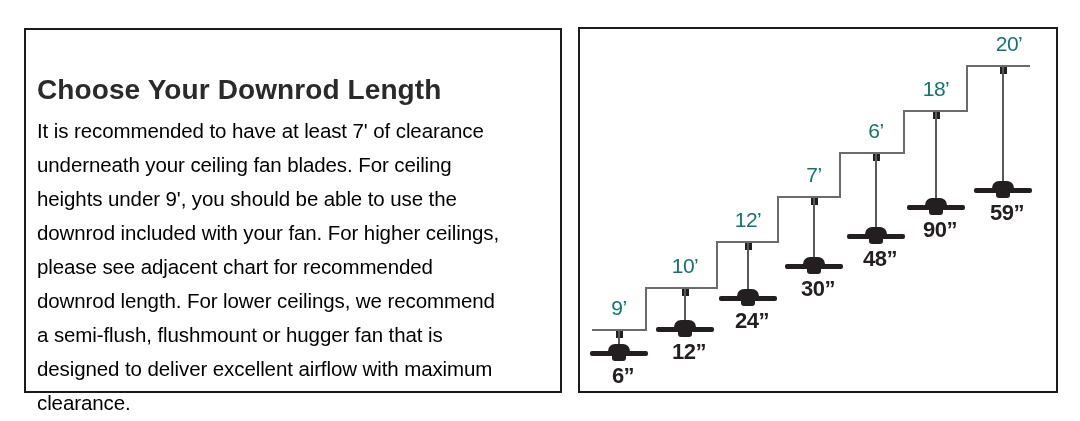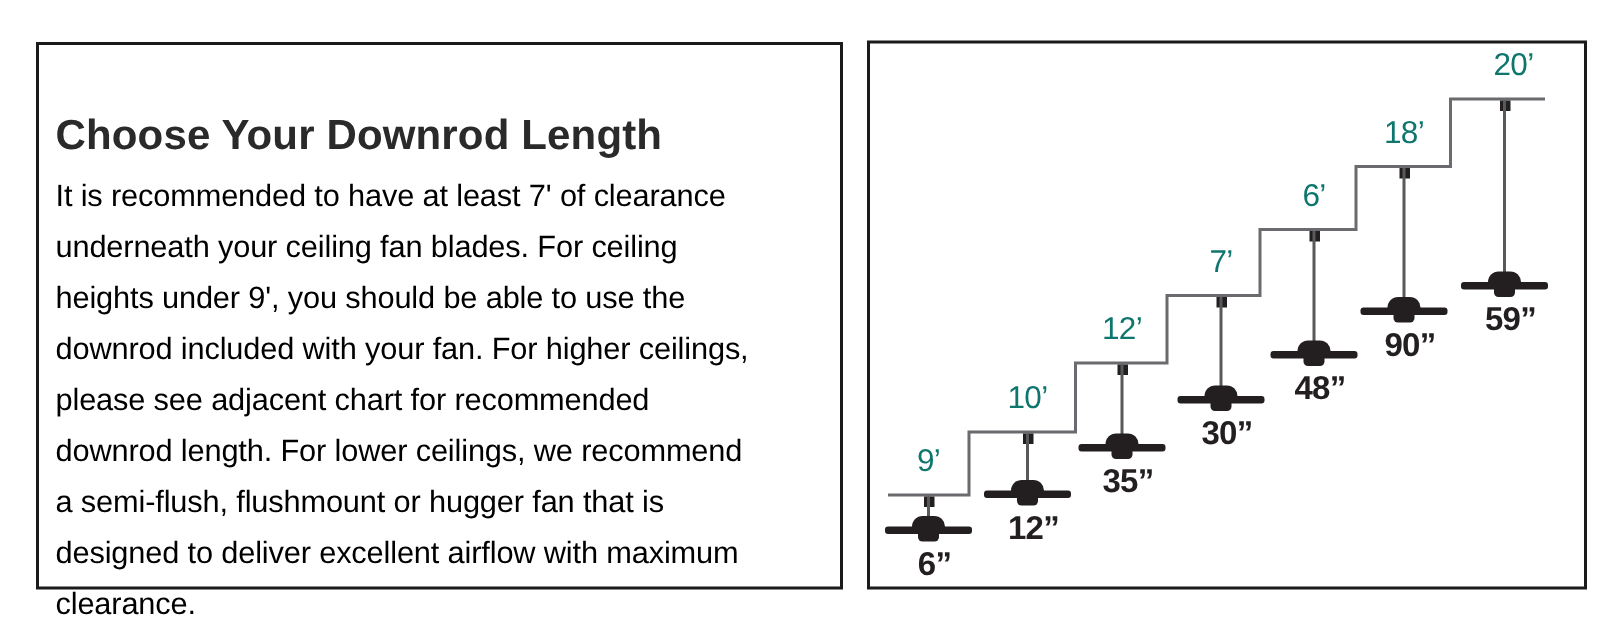--- a/index.html
+++ b/index.html
@@ -95,21 +95,21 @@
 
     <div class="step" style="--cx:168px; --cy:213px; --len:56px">
       <div class="h-label">12’</div>
       <div class="fan">
         <i class="mount"></i>
         <i class="rod"></i>
         <i class="dome"></i>
         <i class="blades"></i>
         <i class="nub"></i>
       </div>
-      <div class="d-label">35”</div>
+      <div class="d-label">24”</div>
     </div>
 
     <div class="step" style="--cx:234px; --cy:168px; --len:69px">
       <div class="h-label">7’</div>
       <div class="fan">
         <i class="mount"></i>
         <i class="rod"></i>
         <i class="dome"></i>
         <i class="blades"></i>
         <i class="nub"></i>

